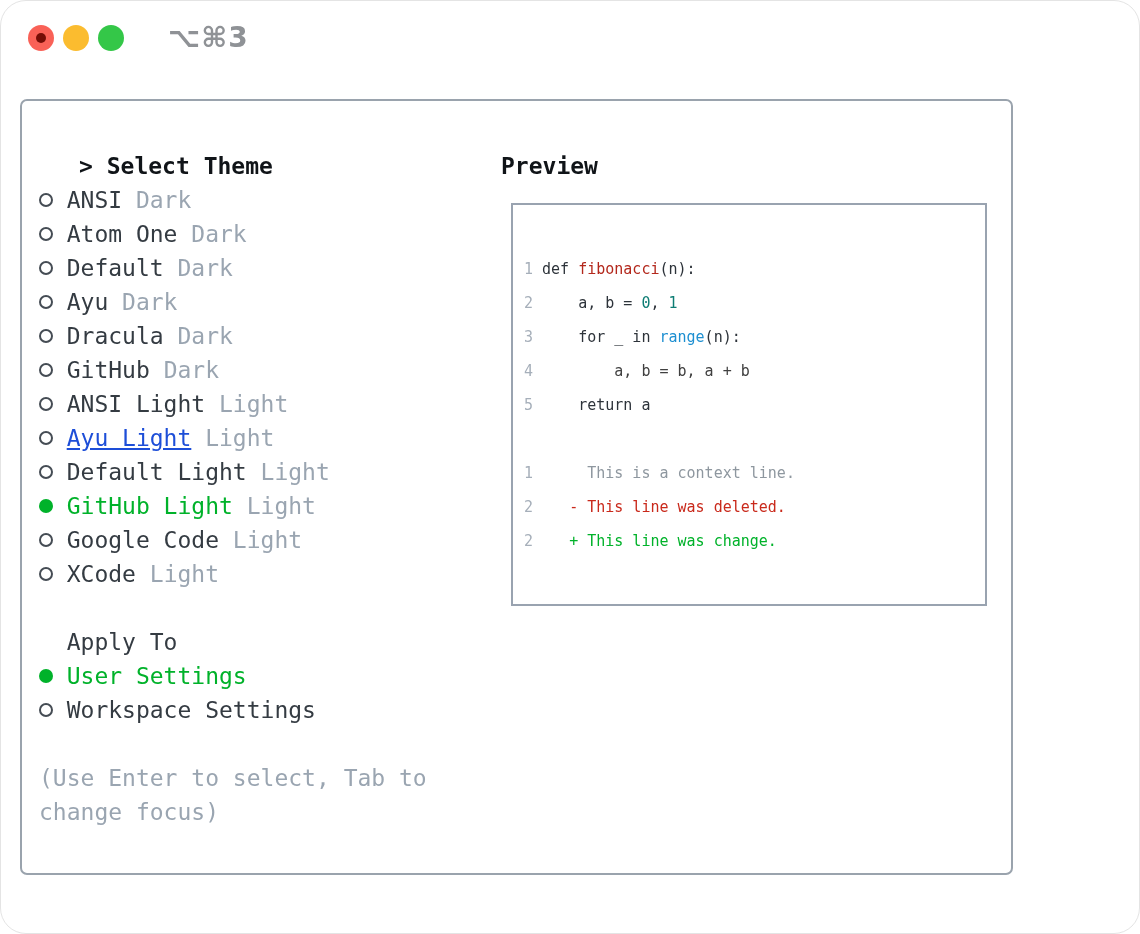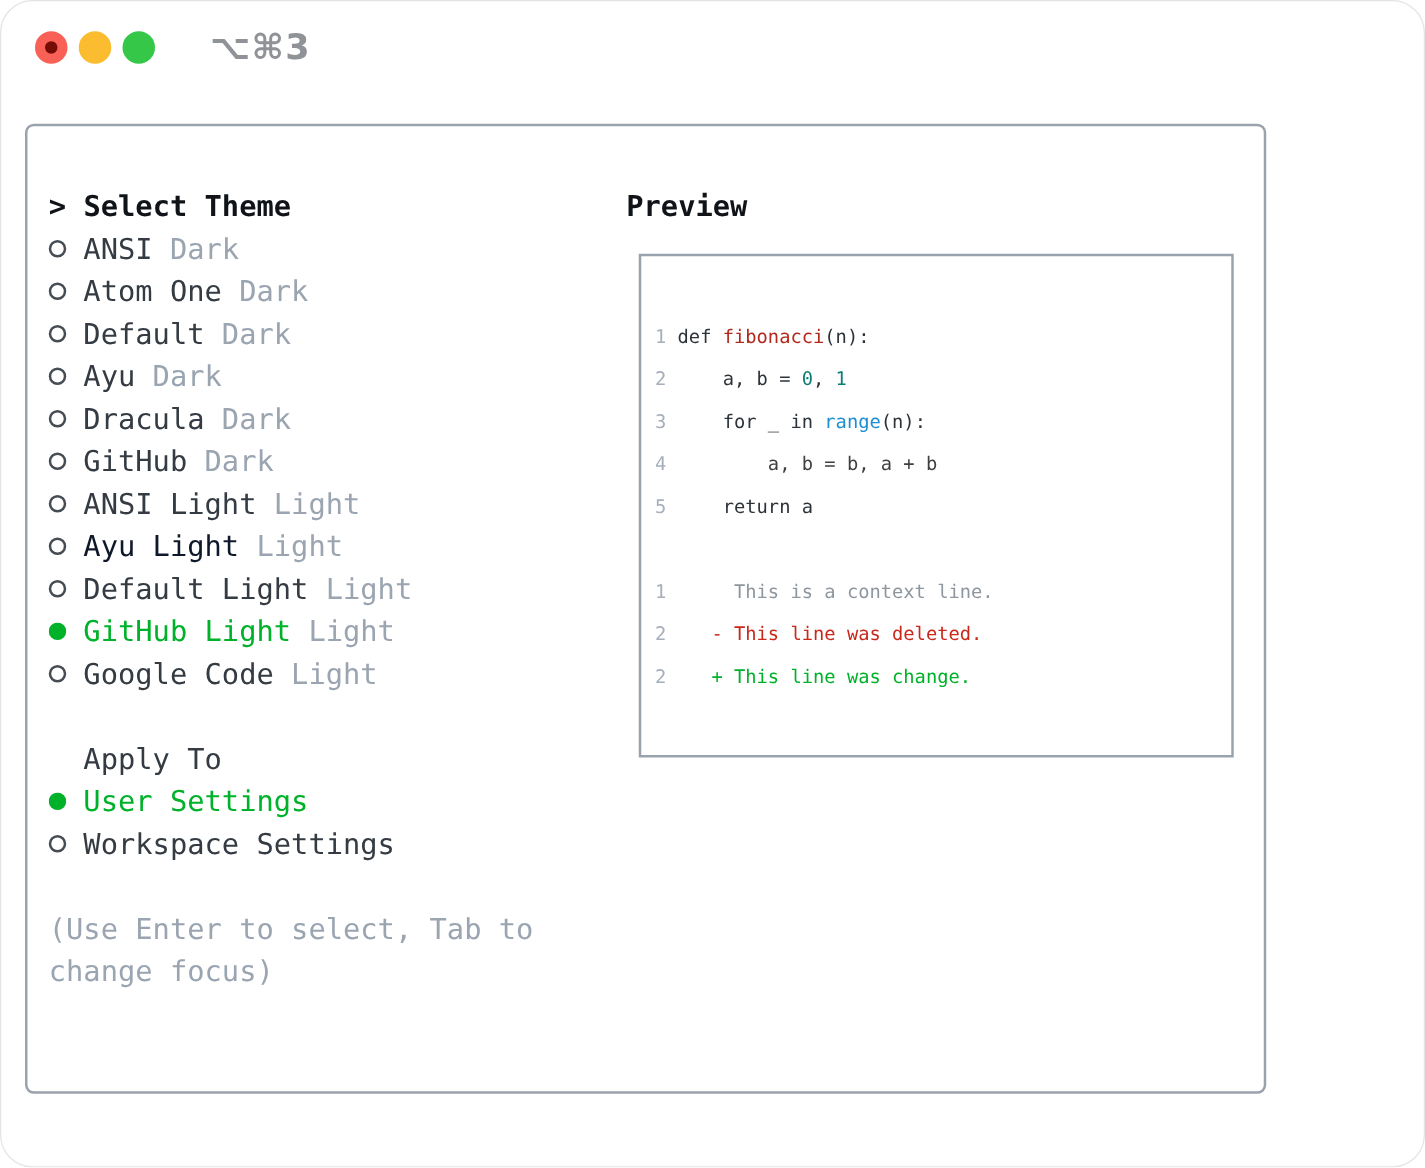--- a/index.html
+++ b/index.html
@@ -32,21 +32,21 @@
     border:2px solid #9aa3ad;border-radius:7px;box-sizing:border-box;
     background:#ffffff;
   }
 
   
   .left-col{position:absolute;left:38px;top:148px;}
   .row{
     height:34px;line-height:34px;font-size:23px;white-space:pre;
     color:#343b42;
   }
-  .row.header{font-weight:700;color:#101418;}
+  .row.header{font-weight:700;color:#101418;margin-left:40px;}
   .row.spacer{height:34px;}
   .prompt{font-weight:700;color:#101418;}
   .marker{display:inline-block;width:2ch;}
   .marker i{
     display:inline-block;width:10px;height:10px;border-radius:50%;
     border:2px solid #454c54;vertical-align:1px;
   }
   .marker.sel i{border-color:transparent;}
   .muted{color:#9aa5b1;}
   .indent2{padding-left:2ch;}
@@ -80,24 +80,25 @@
   <div class="left-col">
     <div class="row header"><span class="prompt">&gt;</span><span> </span><span>Select Theme</span></div>
     <div id="theme-list">
         <div class="row"><span class="marker"><i></i></span><span style="color: rgb(52, 59, 66); text-align: center;">ANSI</span><span class="muted" style="color: rgb(154, 165, 177);"> Dark</span></div>
         <div class="row"><span class="marker"><i></i></span><span style="color: rgb(52, 59, 66);">Atom One</span><span class="muted" style="color: rgb(154, 165, 177);"> Dark</span></div>
         <div class="row"><span class="marker"><i></i></span><span style="color: rgb(52, 59, 66);">Default</span><span class="muted" style="color: rgb(154, 165, 177);"> Dark</span></div>
         <div class="row"><span class="marker"><i></i></span><span style="color: rgb(52, 59, 66);">Ayu</span><span class="muted" style="color: rgb(154, 165, 177);"> Dark</span></div>
         <div class="row"><span class="marker"><i></i></span><span style="color: rgb(52, 59, 66);">Dracula</span><span class="muted" style="color: rgb(154, 165, 177);"> Dark</span></div>
         <div class="row"><span class="marker"><i></i></span><span style="color: rgb(52, 59, 66); margin-top: 32px;">GitHub</span><span class="muted" style="color: rgb(154, 165, 177);"> Dark</span></div>
         <div class="row"><span class="marker"><i></i></span><span style="color: rgb(52, 59, 66);">ANSI Light</span><span class="muted" style="color: rgb(154, 165, 177);"> Light</span></div>
-        <div class="row"><span class="marker"><i></i></span><span style="color: #0f172a;">Ayu Light</span><span class="muted" style="color: rgb(154, 165, 177);"> Light</span></div>
+        <div class="row"><span class="marker"><i></i></span><span style="color: #1d4ed8; text-decoration: underline;">Ayu Light</span><span class="muted" style="color: rgb(154, 165, 177);"> Light</span></div>
         <div class="row"><span class="marker"><i></i></span><span style="color: rgb(52, 59, 66);">Default Light</span><span class="muted" style="color: rgb(154, 165, 177);"> Light</span></div>
         <div class="row"><span class="marker sel"><i style="background: rgb(0, 178, 42);"></i></span><span style="color: rgb(0, 178, 42);">GitHub Light</span><span class="muted" style="color: rgb(154, 165, 177);"> Light</span></div>
         <div class="row"><span class="marker"><i></i></span><span style="color: rgb(52, 59, 66);">Google Code</span><span class="muted" style="color: rgb(154, 165, 177);"> Light</span></div>
+        <div class="row"><span class="marker"><i></i></span><span style="color: rgb(52, 59, 66);">XCode</span><span class="muted" style="color: rgb(154, 165, 177);"> Light</span></div>
       </div>
     <div class="row spacer"></div>
     <div class="row indent2">Apply To</div>
     <div id="apply-list">
         <div class="row"><span class="marker sel"><i style="background: rgb(0, 178, 42);"></i></span><span style="color: rgb(0, 178, 42);">User Settings</span></div>
         <div class="row"><span class="marker"><i></i></span><span style="color: rgb(52, 59, 66);">Workspace Settings</span></div>
       </div>
     <div class="row spacer"></div>
     <div class="row hint">(Use Enter to select, Tab to</div>
     <div class="row hint">change focus)</div>

